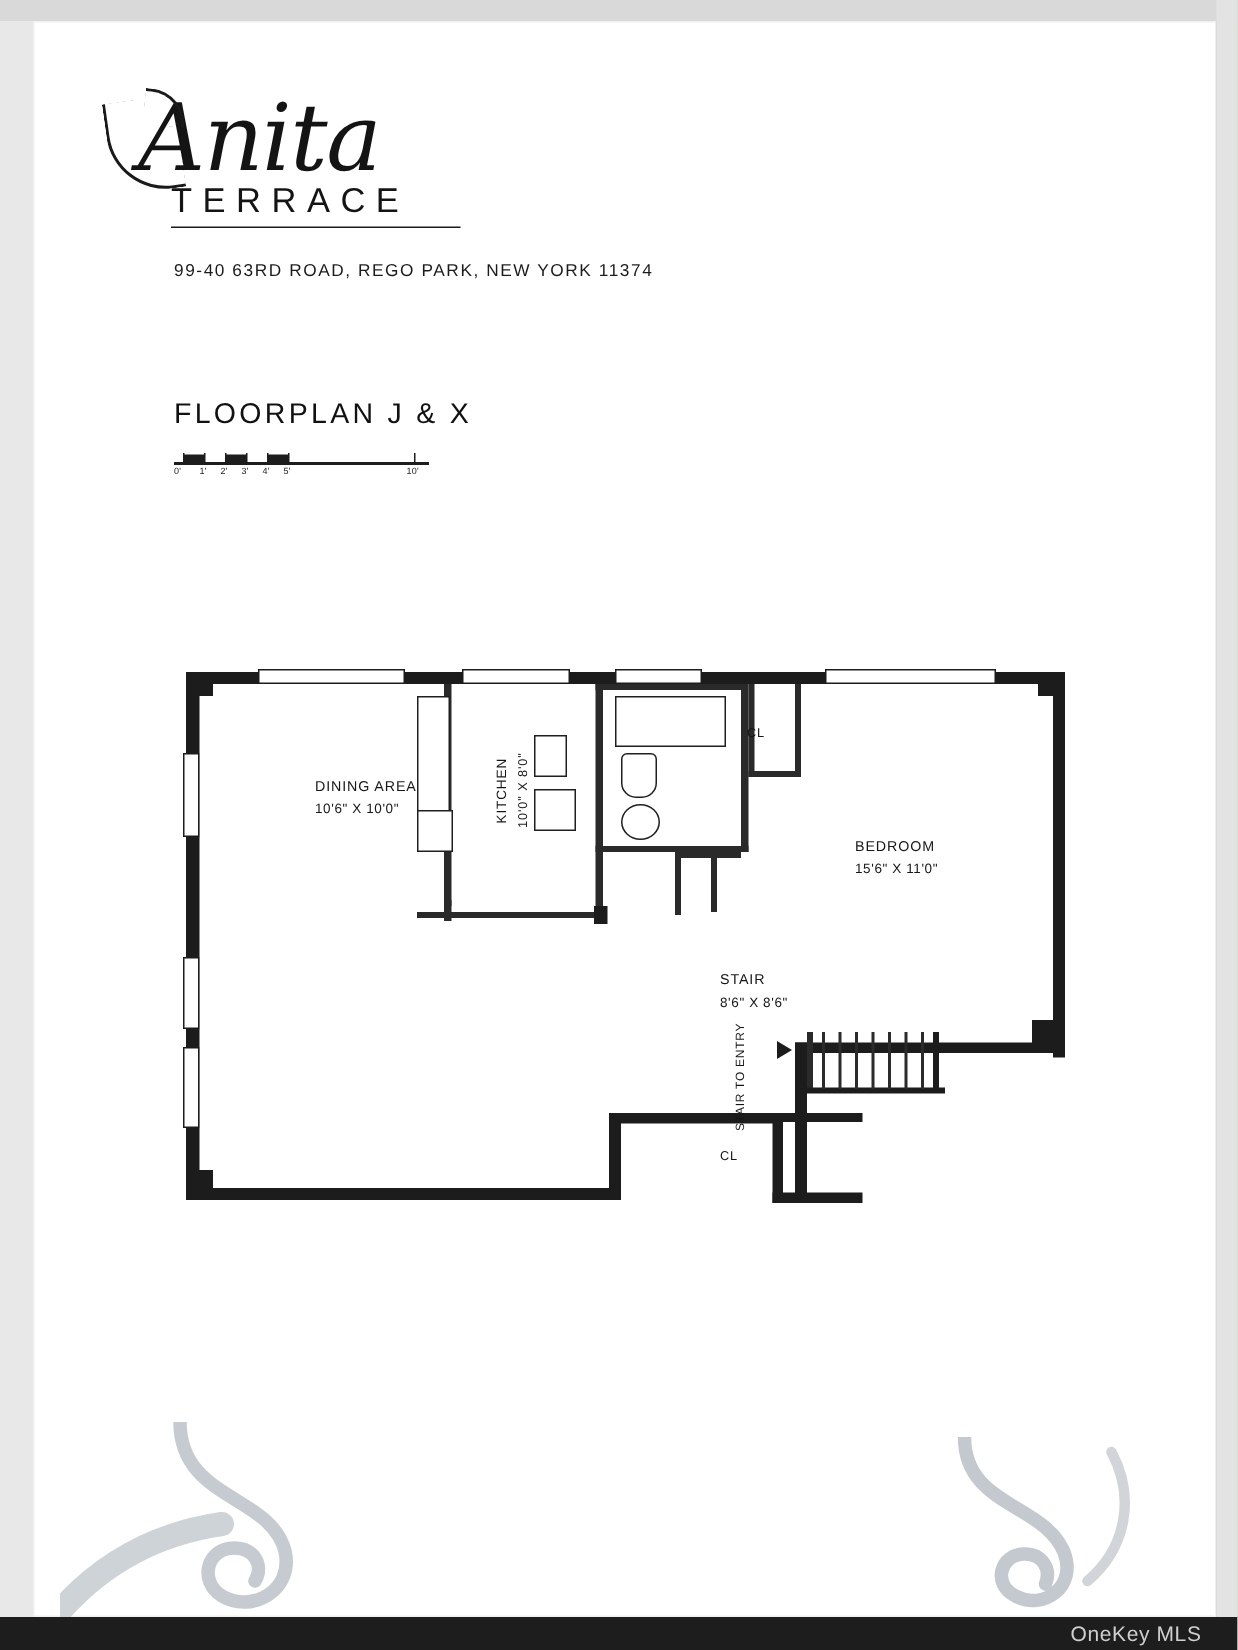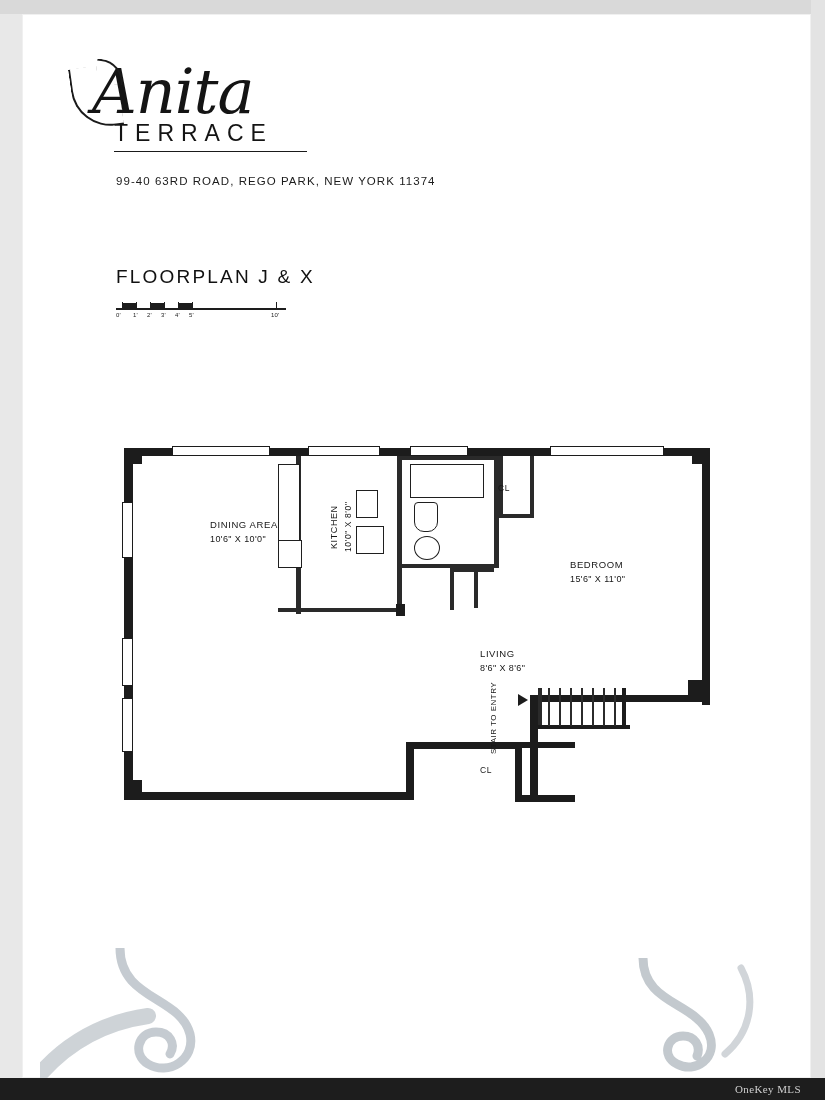--- a/index.html
+++ b/index.html
@@ -219,22 +219,22 @@
     position: absolute;
     opacity: 0.85;
   }
 
   
   #watermark {
     position: absolute;
     right: 24px; bottom: 0px;
     height: 22px;
     line-height: 22px;
-    font-family: Liberation Serif, serif;
-    font-size: 11px;
+    font-family: Liberation Sans, sans-serif;
+    font-size: 14px;
     letter-spacing: 0.4px;
     color: #cfcfcf;
   }
 </style>
 </head>
 <body>
 
 <div id="sheet">
 
   <div class="paper"></div>
@@ -356,21 +356,21 @@
     <div class="vert-label" style="left:232px; top:44px; height:86px; font-size:8.5px;">
       <span>10'0" X 8'0"</span>
     </div>
 
     <div class="room-label" style="left:460px; top:118px; width:150px;">
       <div>BEDROOM</div>
       <div class="dim">15'6" X 11'0"</div>
     </div>
 
     <div class="room-label" style="left:370px; top:207px; width:120px;">
-      <div>LIVING</div>
+      <div>STAIR</div>
       <div class="dim">8'6" X 8'6"</div>
     </div>
 
 
     <div class="sm-label" style="left:388px; top:43px;">CL</div>
     <div class="sm-label" style="left:370px; top:325px;">CL</div>
 
     <div class="vert-label" style="left:378px; top:250px; height:64px; font-size:8px; letter-spacing:0.5px;">
       <span>STAIR TO ENTRY</span>
     </div>

